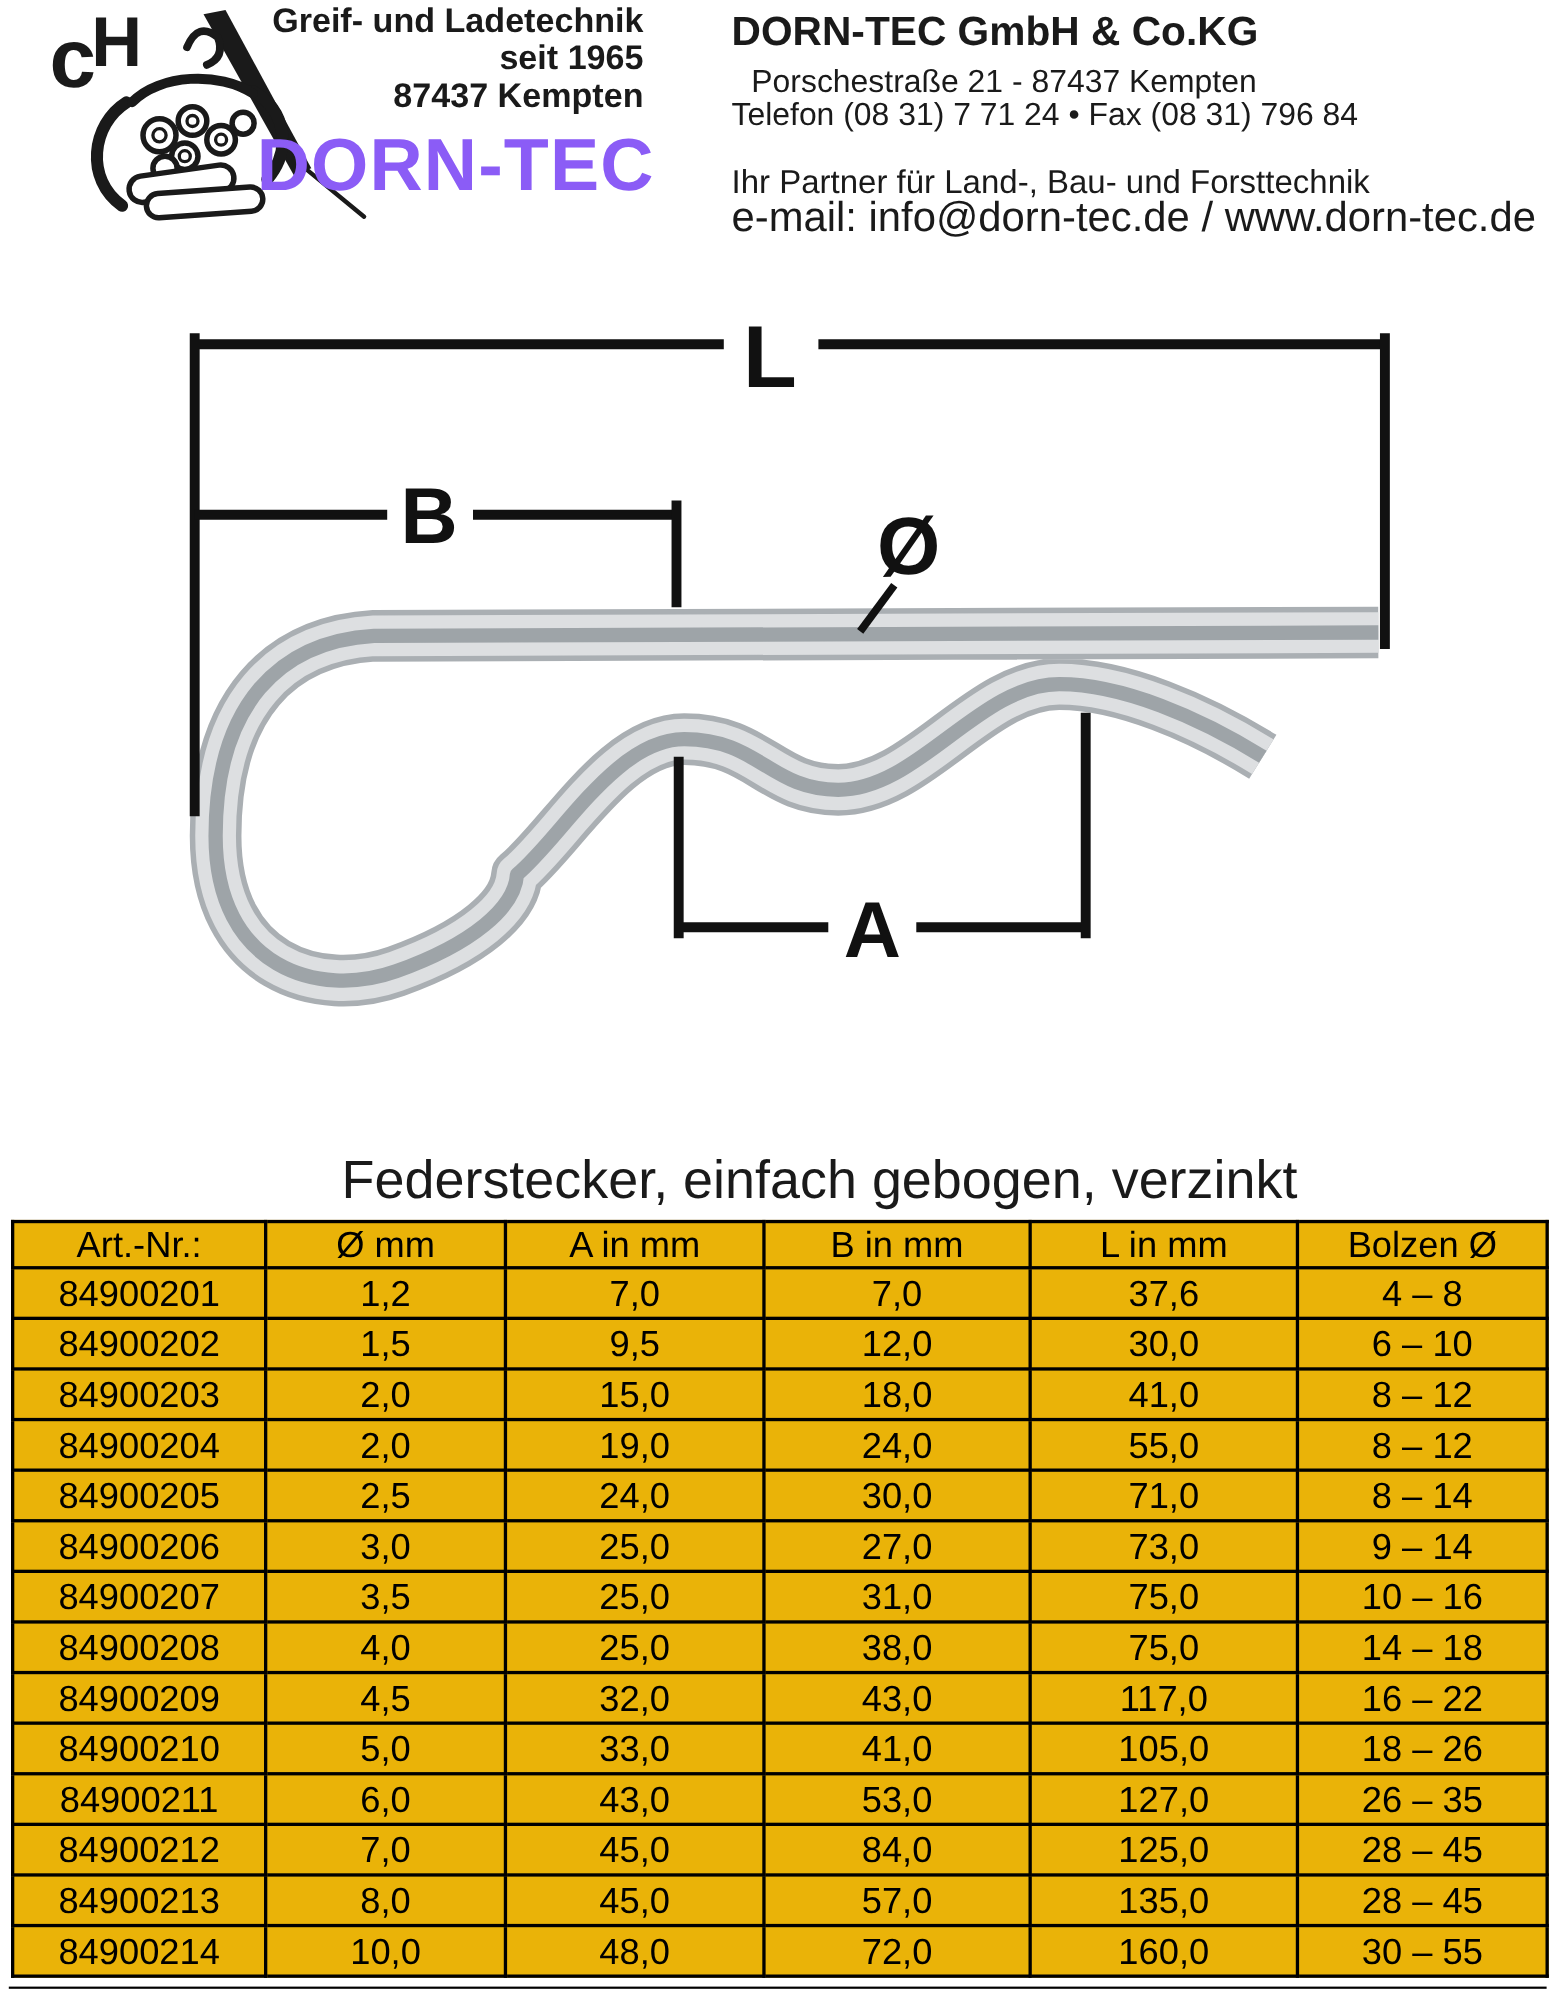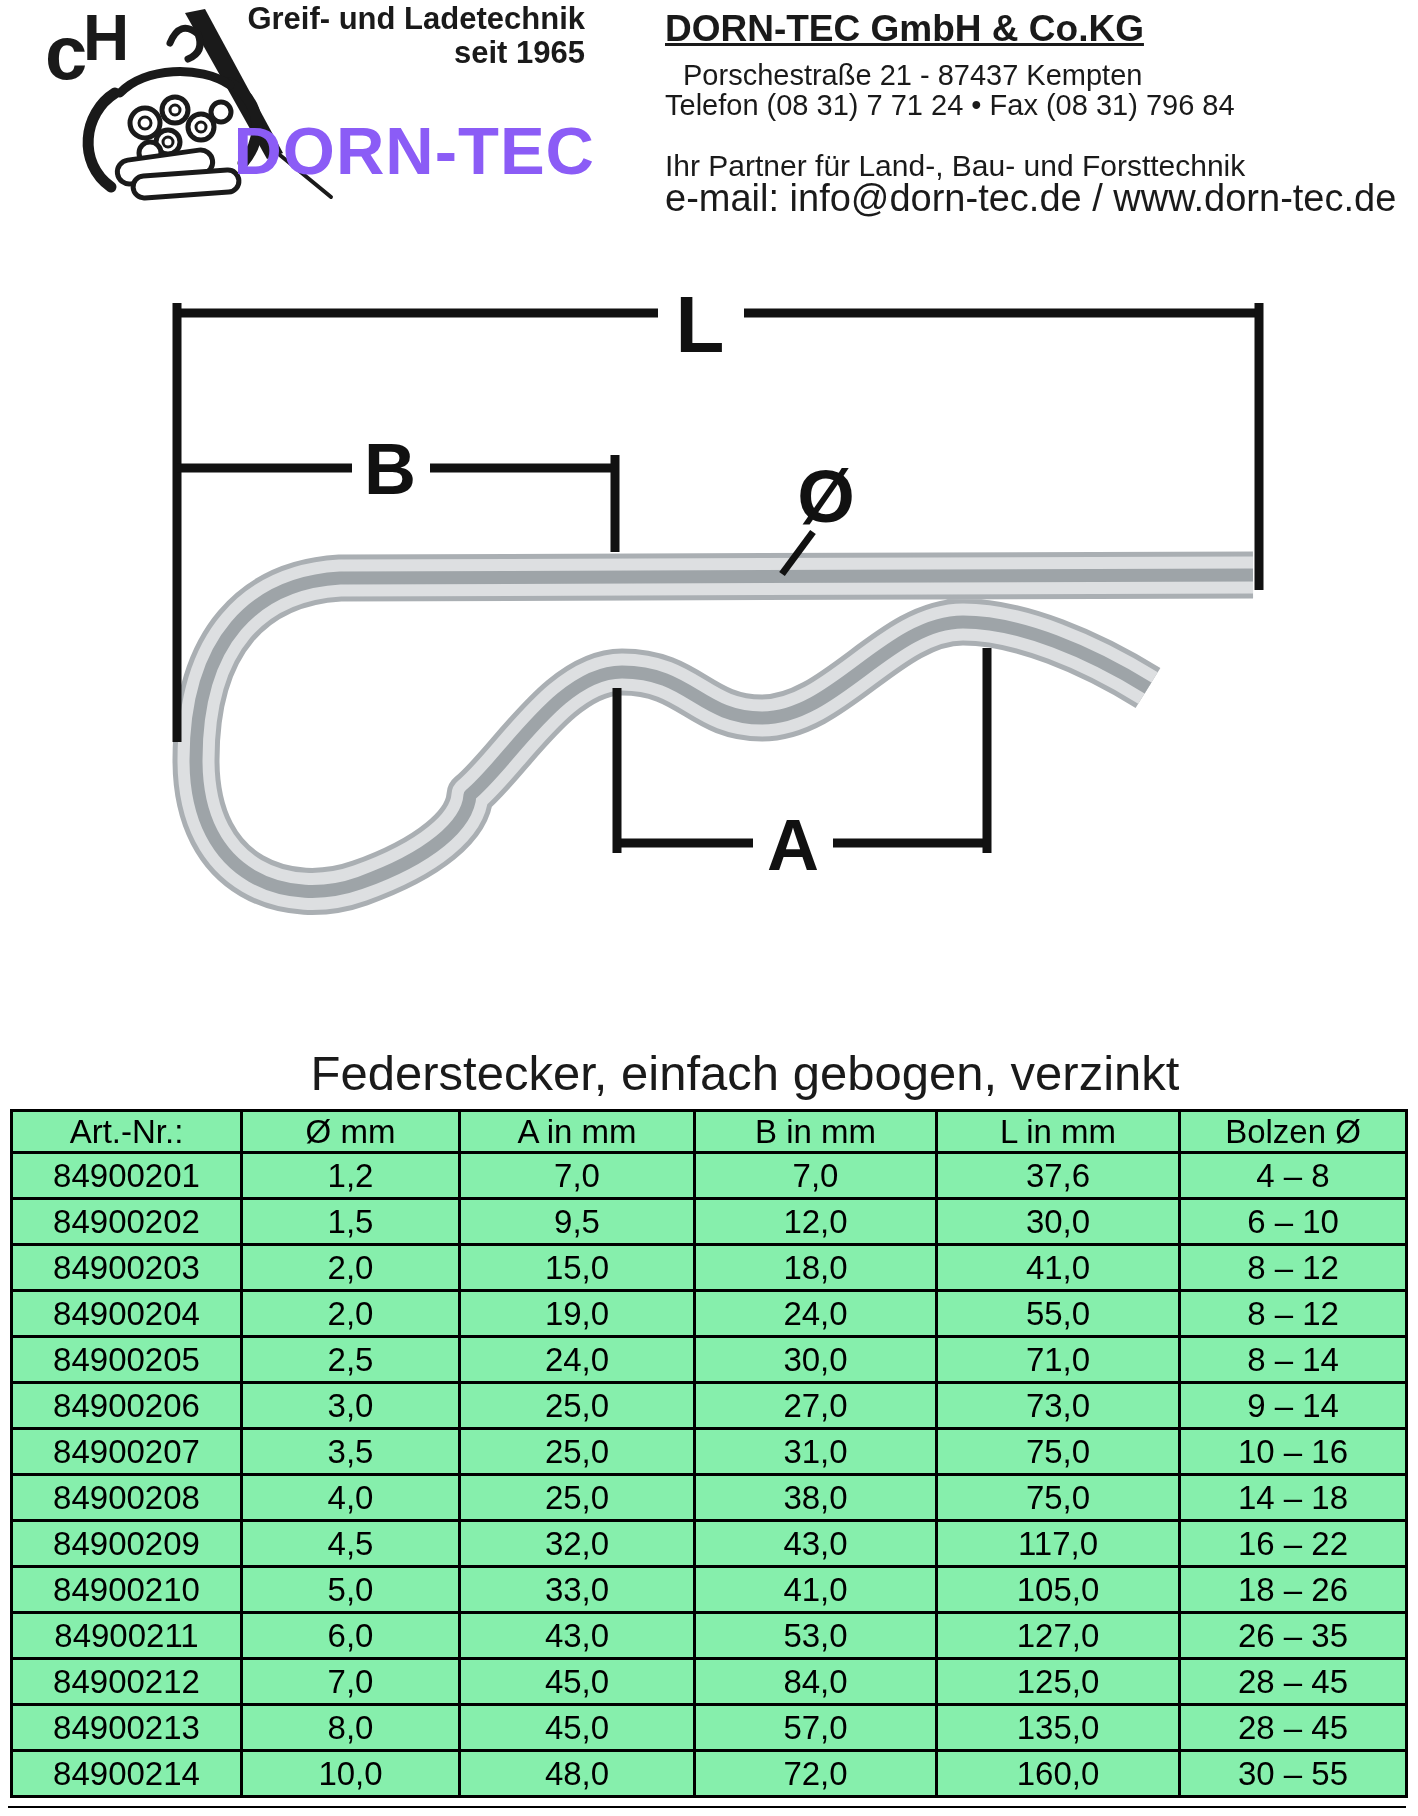--- a/index.html
+++ b/index.html
@@ -11,37 +11,37 @@
   .logo-svg{position:absolute;left:25px;top:5px;}
   .tagline{
     position:absolute;left:180px;top:2px;width:405px;text-align:right;
     font-weight:bold;font-size:31px;line-height:34px;color:#1a1a1a;
   }
   .brand{
     position:absolute;left:175px;top:112px;width:420px;text-align:right;
     font-weight:bold;font-size:67px;letter-spacing:1px;color:#8b5cf6;
   }
   .company{position:absolute;left:665px;top:8px;width:740px;color:#1a1a1a;}
-  .company .name{font-size:37px;font-weight:bold;line-height:42px;text-decoration:underline;}
+  .company .name{font-size:37px;font-weight:bold;line-height:42px;}
   .company .addr{font-size:29px;line-height:30px;margin-top:10px;margin-left:18px;}
   .company .phone{font-size:29px;line-height:30px;}
   .company .slogan{font-size:30px;font-weight:normal;line-height:32px;margin-top:30px;}
   .company .email{font-size:38px;line-height:32px;}
   
   .diagram{position:absolute;left:0;top:280px;}
   .dim-label{font-family:"Liberation Sans",sans-serif;font-weight:bold;fill:#111;}
   
   .doc-title{
     position:absolute;left:0;top:1044px;width:1418px;text-align:center;
     font-size:49px;line-height:58px;color:#1a1a1a;padding-left:36px;
   }
   
   table.spec{
     position:absolute;left:10px;top:1109px;border-collapse:collapse;
-    table-layout:fixed;width:1395px;background:#86efac;
+    table-layout:fixed;width:1395px;background:#eab308;
   }
   table.spec th,table.spec td{
     border:3px solid #000;text-align:center;vertical-align:middle;
     font-size:33px;color:#000;padding:0;overflow:hidden;white-space:nowrap;
   }
   table.spec th{font-weight:normal;height:39px;}
   table.spec td{height:43px;}
   .c0{width:230px}.c1{width:218px}.c2{width:235px}.c3{width:242px}.c4{width:243px}.c5{width:227px}
   .bottom-rule{position:absolute;left:8px;top:1806px;width:1398px;height:2px;background:#000;}
 </style>
@@ -81,20 +81,21 @@
         <g stroke-width="5" fill="#ffffff">
           <rect x="92" y="150" width="96" height="24" rx="12" transform="rotate(-8 140 162)"></rect>
           <rect x="108" y="168" width="106" height="22" rx="11" transform="rotate(-4 161 179)"></rect>
         </g>
       </g>
     </svg>
 
     <div class="tagline">
       <div>Greif- und Ladetechnik</div>
       <div>seit 1965</div>
+      <div>87437 Kempten</div>
     </div>
 
     <div class="brand">DORN-TEC</div>
 
     <div class="company">
       <div class="name">DORN-TEC GmbH &amp; Co.KG</div>
       <div class="addr">Porschestraße 21  -  87437 Kempten</div>
       <div class="phone">Telefon (08 31) 7 71 24  •  Fax (08 31) 796 84</div>
       <div class="slogan">Ihr Partner für Land-, Bau- und Forsttechnik</div>
       <div class="email">e-mail: info@dorn-tec.de / www.dorn-tec.de</div>

